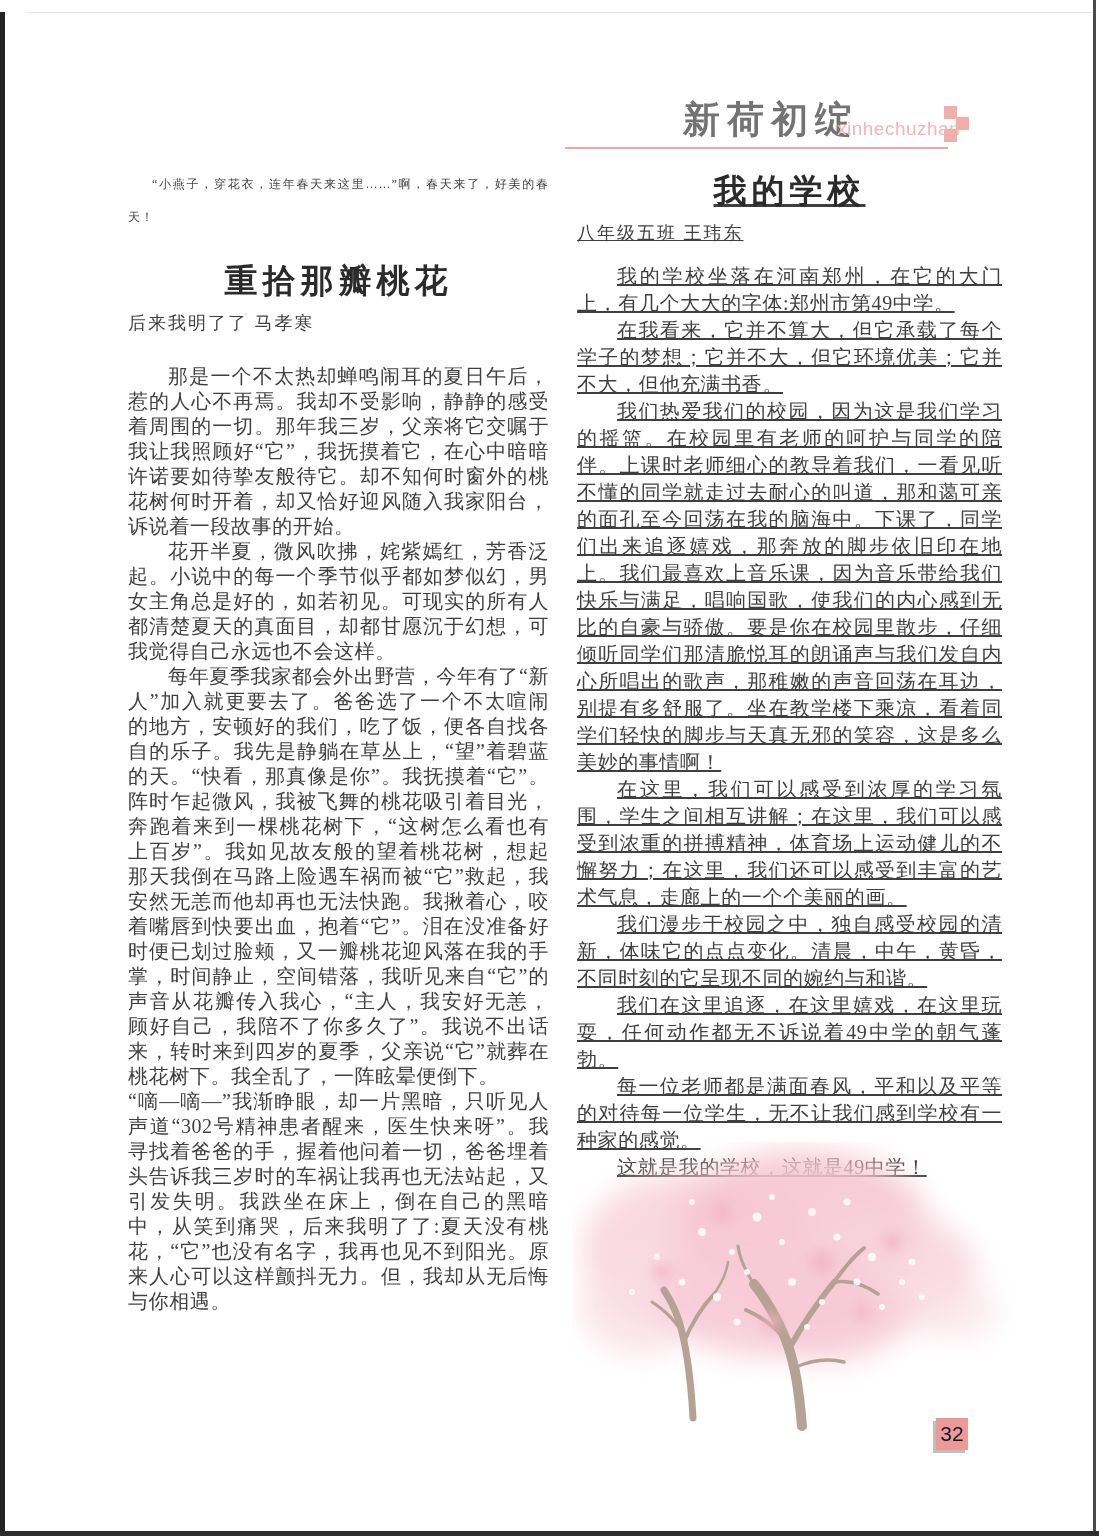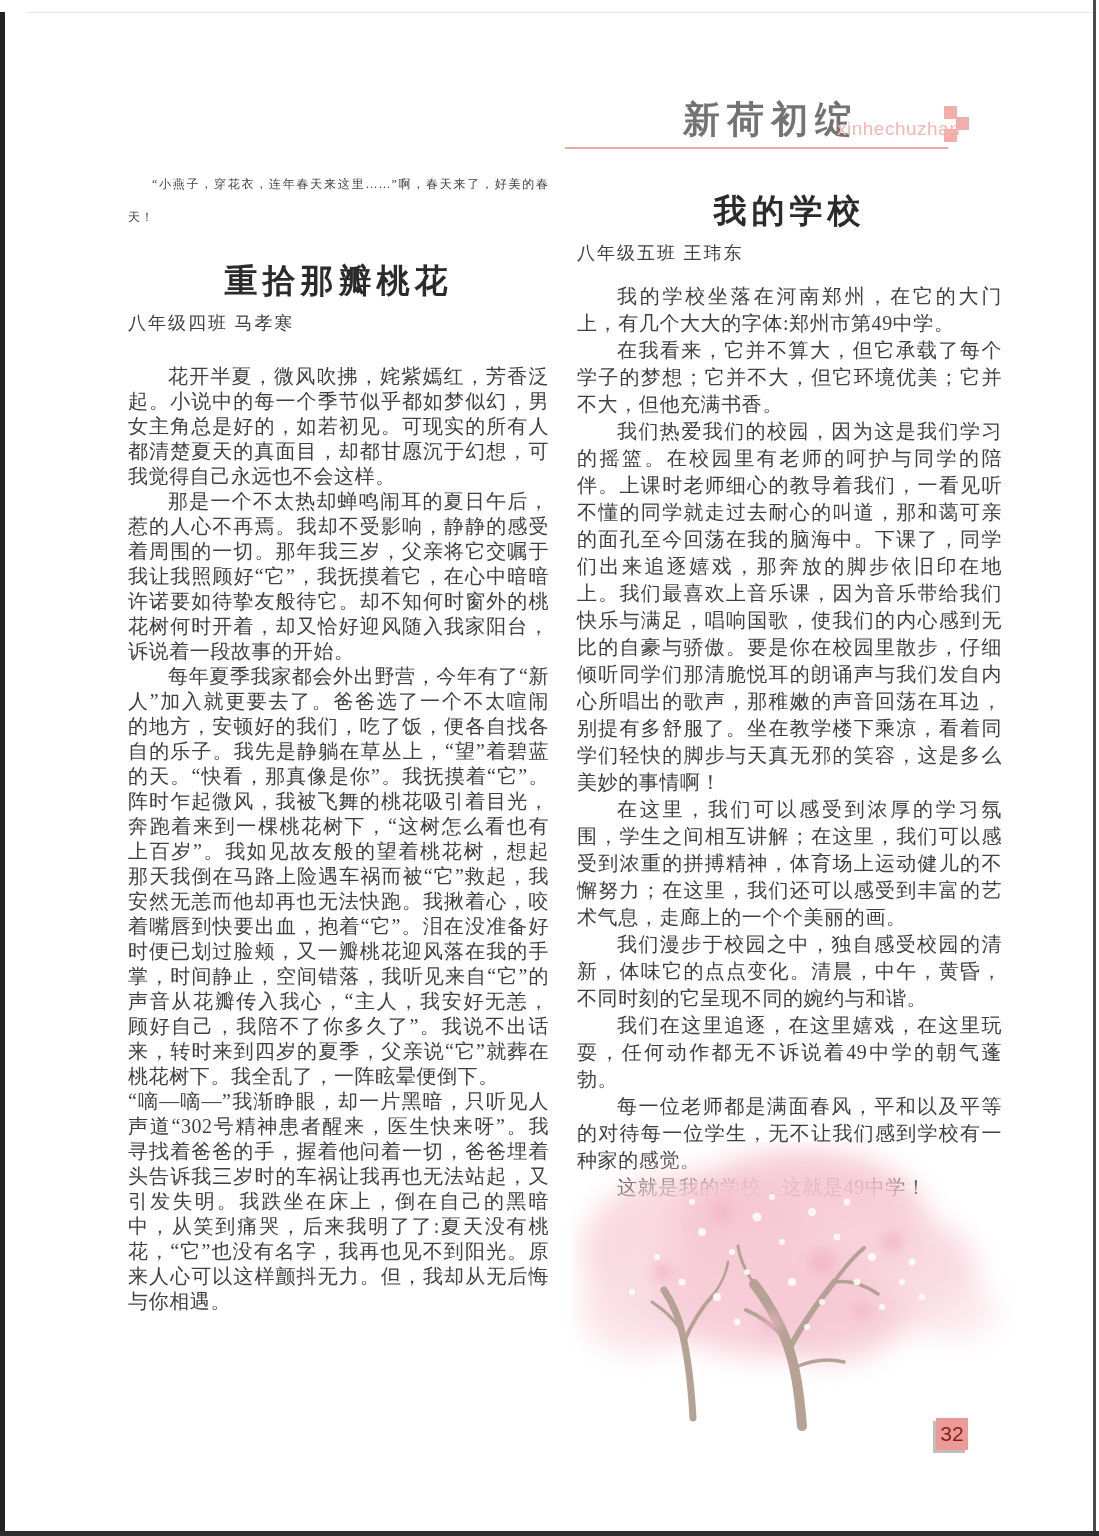--- a/index.html
+++ b/index.html
@@ -32,21 +32,21 @@
     font-family:"Liberation Sans","DejaVu Sans",sans-serif;
   }
   .sq{position:absolute;width:13px;height:13px;background:#f2aeab;}
   .sq1{left:379px;top:10px;}
   .sq2{left:391px;top:21px;}
   .sq3{left:379px;top:33px;}
 
   
   .col{position:absolute;text-align:justify;}
   .col-left{left:128px;top:168px;width:421px;}
-  .col-right{left:577px;top:188px;width:425px;}
+  .col-right{left:577px;top:168px;width:425px;text-decoration:underline;}
 
   .quote-block{font-size:12px;line-height:33px;letter-spacing:1px;}
   .quote-block p{margin:0;text-indent:2em;}
 
   .essay-title{
     text-align:center;font-weight:bold;color:#2b2b2b;
     font-size:33px;letter-spacing:5px;line-height:46px;margin:0;
   }
   .essay-title.left-title{margin-top:24px;}
   .essay-author{
@@ -55,21 +55,21 @@
   }
   .essay-body{margin-top:28px;font-size:20px;letter-spacing:0.6px;}
   .col-left .essay-body{line-height:25px;}
   .col-right .essay-body{margin-top:17px;line-height:27px;}
   .essay-body p{margin:0;text-indent:2em;}
   .essay-body p.no-indent{text-indent:0;}
 
   
   .page-badge{
     position:absolute;left:936px;top:1418px;width:32px;height:32px;
-    background:#eb9a95;color:#7f1d1d;
+    background:#eb9a95;color:#0f172a;
     display:flex;align-items:center;justify-content:center;
     font-family:"Liberation Sans","DejaVu Sans",sans-serif;
     font-size:21px;box-shadow:-3px 3px 0 rgba(110,110,110,0.45);
   }
 
   
   .illustration{position:absolute;left:572px;top:1142px;width:445px;height:292px;}
 </style>
 </head>
 <body>
@@ -88,24 +88,24 @@
     <div class="sq sq1"></div>
     <div class="sq sq2"></div>
     <div class="sq sq3"></div>
   </div>
 
   <div class="col col-left">
     <div class="quote-block">
       <p>“小燕子，穿花衣，连年春天来这里……”啊，春天来了，好美的春天！</p>
     </div>
     <h2 class="essay-title left-title">重拾那瓣桃花</h2>
-    <p class="essay-author">八年级四班 马孝寒</p>
+    <p class="essay-author">后来我明了了 马孝寒</p>
     <div class="essay-body">
+      <p>那是一个不太热却蝉鸣闹耳的夏日午后，惹的人心不再焉。我却不受影响，静静的感受着周围的一切。那年我三岁，父亲将它交嘱于我让我照顾好“它”，我抚摸着它，在心中暗暗许诺要如待挚友般待它。却不知何时窗外的桃花树何时开着，却又恰好迎风随入我家阳台，诉说着一段故事的开始。</p>
       <p>花开半夏，微风吹拂，姹紫嫣红，芳香泛起。小说中的每一个季节似乎都如梦似幻，男女主角总是好的，如若初见。可现实的所有人都清楚夏天的真面目，却都甘愿沉于幻想，可我觉得自己永远也不会这样。</p>
-      <p>那是一个不太热却蝉鸣闹耳的夏日午后，惹的人心不再焉。我却不受影响，静静的感受着周围的一切。那年我三岁，父亲将它交嘱于我让我照顾好“它”，我抚摸着它，在心中暗暗许诺要如待挚友般待它。却不知何时窗外的桃花树何时开着，却又恰好迎风随入我家阳台，诉说着一段故事的开始。</p>
       <p>每年夏季我家都会外出野营，今年有了“新人”加入就更要去了。爸爸选了一个不太喧闹的地方，安顿好的我们，吃了饭，便各自找各自的乐子。我先是静躺在草丛上，“望”着碧蓝的天。“快看，那真像是你”。我抚摸着“它”。阵时乍起微风，我被飞舞的桃花吸引着目光，奔跑着来到一棵桃花树下，“这树怎么看也有上百岁”。我如见故友般的望着桃花树，想起那天我倒在马路上险遇车祸而被“它”救起，我安然无恙而他却再也无法快跑。我揪着心，咬着嘴唇到快要出血，抱着“它”。泪在没准备好时便已划过脸颊，又一瓣桃花迎风落在我的手掌，时间静止，空间错落，我听见来自“它”的声音从花瓣传入我心，“主人，我安好无恙，顾好自己，我陪不了你多久了”。我说不出话来，转时来到四岁的夏季，父亲说“它”就葬在桃花树下。我全乱了，一阵眩晕便倒下。</p>
       <p class="no-indent">“嘀—嘀—”我渐睁眼，却一片黑暗，只听见人声道“302号精神患者醒来，医生快来呀”。我寻找着爸爸的手，握着他问着一切，爸爸埋着头告诉我三岁时的车祸让我再也无法站起，又引发失明。我跌坐在床上，倒在自己的黑暗中，从笑到痛哭，后来我明了了:夏天没有桃花，“它”也没有名字，我再也见不到阳光。原来人心可以这样颤抖无力。但，我却从无后悔与你相遇。</p>
     </div>
   </div>
 
   <div class="col col-right">
     <h2 class="essay-title">我的学校</h2>
     <p class="essay-author">八年级五班 王玮东</p>
     <div class="essay-body">
       <p>我的学校坐落在河南郑州，在它的大门上，有几个大大的字体:郑州市第49中学。</p>

